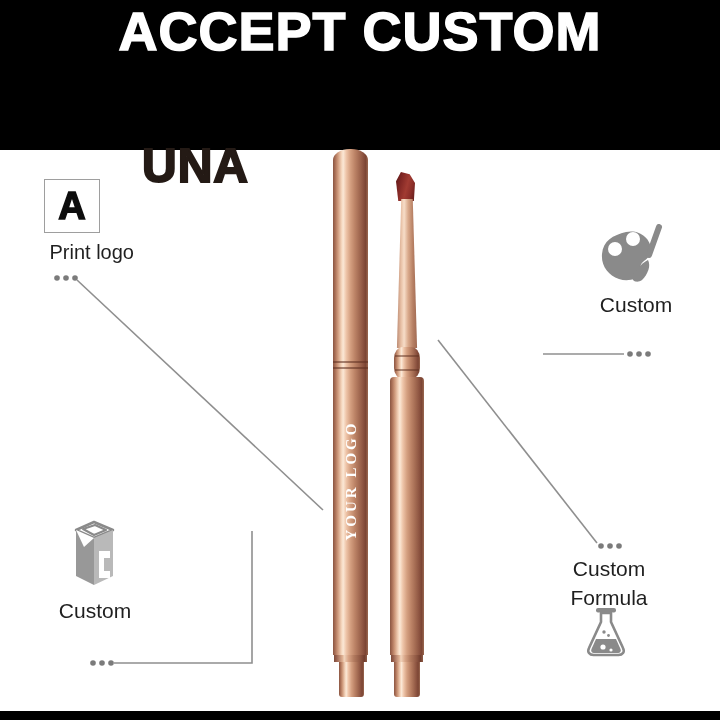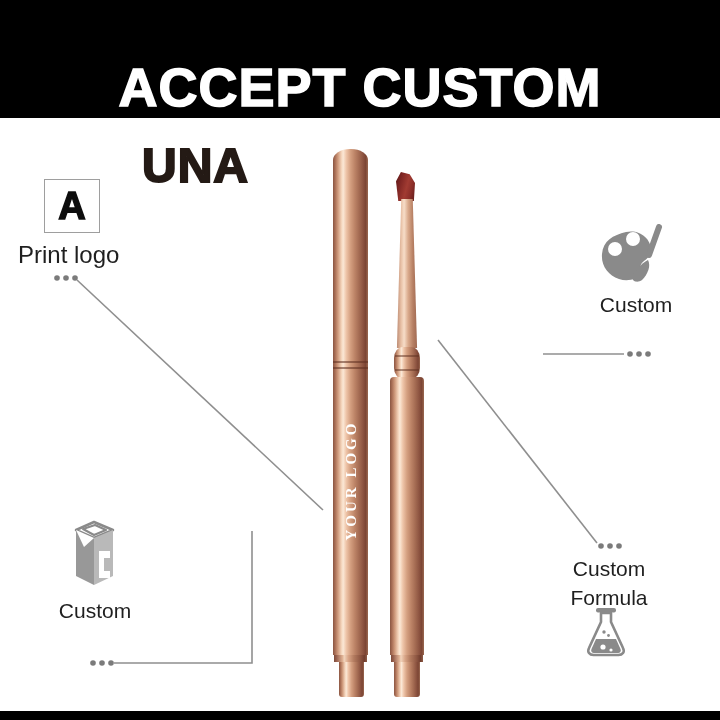--- a/index.html
+++ b/index.html
@@ -4,36 +4,36 @@
 <style>
   html,body{margin:0;padding:0;}
   body{
     width:720px;height:720px;position:relative;overflow:hidden;
     background:#ffffff;
     font-family:"Liberation Sans", sans-serif;
   }
   .abs{position:absolute;}
 
   
-  .banner{left:0;top:0;width:720px;height:118px;background:#000;display:flex;align-items:flex-end;justify-content:center;}
+  .banner{left:0;top:0;width:720px;height:150px;background:#000;display:flex;align-items:flex-start;justify-content:center;}
   .banner-title{
     color:#fff;font-weight:bold;font-size:54px;letter-spacing:1px;
     -webkit-text-stroke:1.5px #fff;white-space:nowrap;
   }
   .bottom-strip{left:0;top:711px;width:720px;height:9px;background:#000;}
 
   
   .brand-logo{
     left:142px;top:138px;font-size:48px;font-weight:bold;color:#241a15;
     -webkit-text-stroke:2px #241a15;letter-spacing:1px;
   }
 
   
   .feature-label{color:#1f1f1f;}
-  .label-print{left:18px;top:241px;width:116px;text-align:left;font-size:24px;}
+  .label-print{left:18px;top:241px;width:116px;text-align:right;font-size:20px;}
   .label-color{left:576px;top:289px;width:120px;text-align:center;font-size:21px;line-height:31px;}
   .label-packaging{left:21px;top:596px;width:148px;text-align:center;font-size:21px;line-height:30px;}
   .label-formula{left:549px;top:554px;width:120px;text-align:center;font-size:21px;line-height:29px;}
 
   
   .a-box{
     left:44px;top:179px;width:54px;height:52px;background:#fff;border:1.5px solid #9e9e9e;
     display:flex;align-items:center;justify-content:center;
   }
   .a-glyph{font-size:38px;font-weight:bold;color:#0d0d0d;-webkit-text-stroke:1.5px #0d0d0d;}

